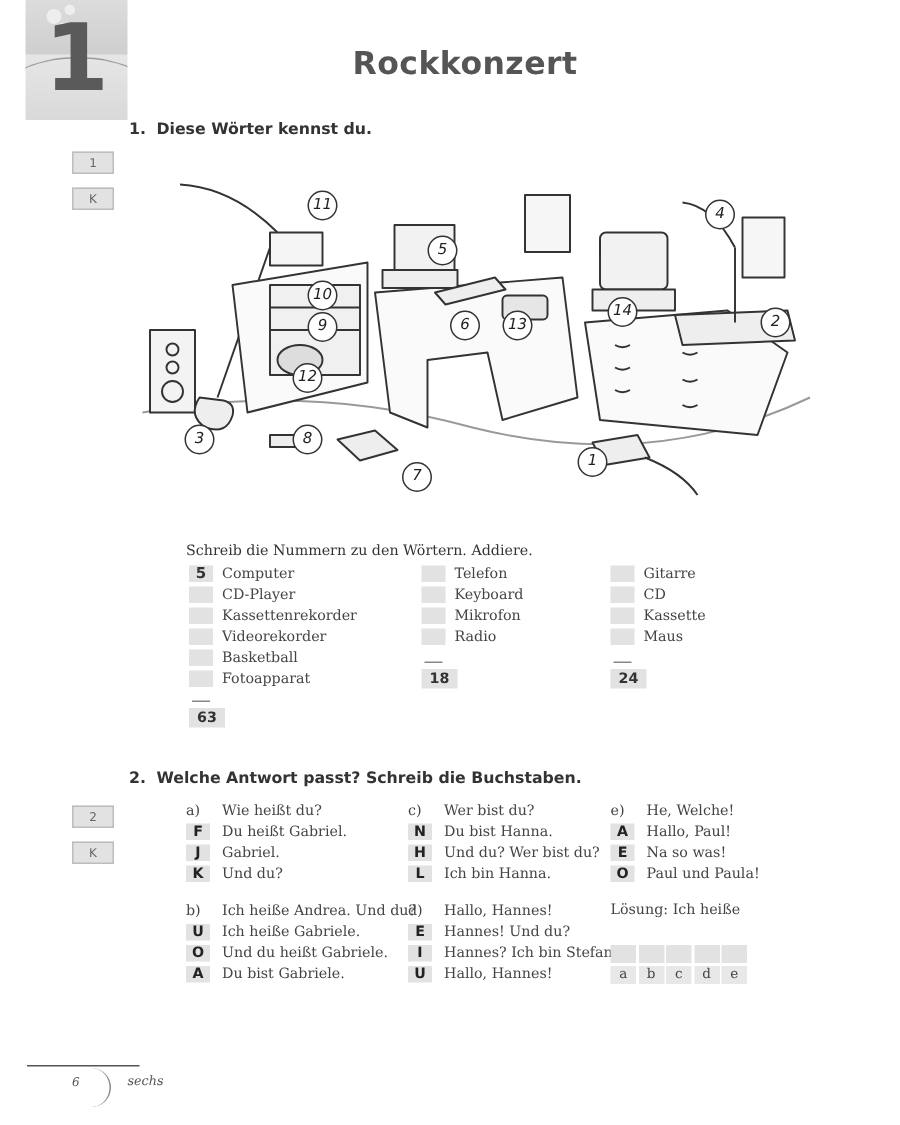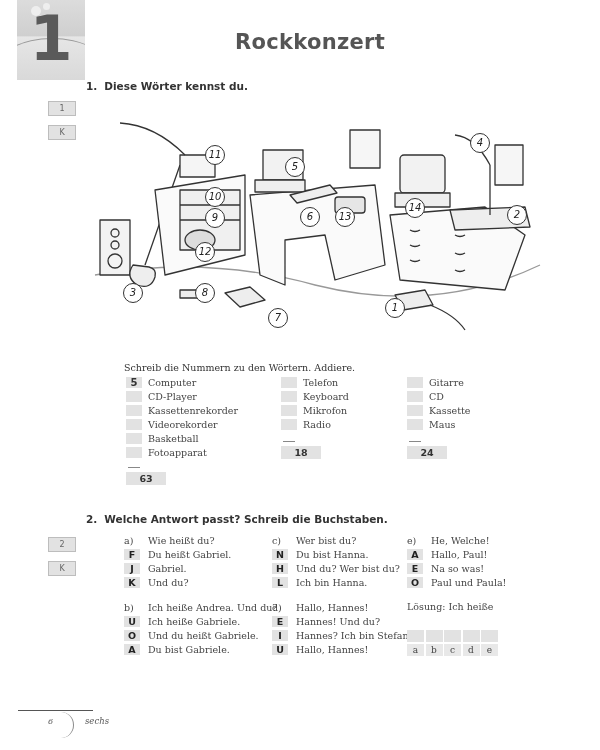--- a/index.html
+++ b/index.html
@@ -52,21 +52,21 @@
   .vocab-col { position: absolute; top: 375px; }
   .vocab-row { display: flex; align-items: center; height: 14px; margin-bottom: 0; }
   .vbox {
     width: 16px; height: 11px; background: #e2e2e2; margin-right: 6px;
     font-family: "DejaVu Sans", sans-serif; font-weight: bold; font-size: 10px; color: #333;
     text-align: center; line-height: 11px;
   }
   .vlabel { font-size: 9.5px; color: #444; white-space: nowrap; }
   .sum-line { width: 12px; height: 1px; background: #888; margin: 6px 0 4px 2px; }
   .sum-box {
-    width: 40px; height: 13px; background: #e2e2e2;
+    width: 24px; height: 13px; background: #e2e2e2;
     font-family: "DejaVu Sans", sans-serif; font-weight: bold; font-size: 9.5px; color: #333;
     text-align: center; line-height: 13px;
   }
 
   .q-block { position: absolute; }
   .q-head { display: flex; height: 14px; align-items: center; }
   .q-letter { width: 24px; font-size: 9.5px; color: #444; }
   .q-text { font-size: 9.5px; color: #444; white-space: nowrap; }
   .a-row { display: flex; height: 14px; align-items: center; }
   .a-box {
@@ -162,21 +162,21 @@
   <div class="callout" style="left:300px;top:183px;">1</div>
   <div class="callout" style="left:422px;top:90px;">2</div>
   <div class="callout" style="left:38px;top:168px;">3</div>
   <div class="callout" style="left:385px;top:18px;">4</div>
   <div class="callout" style="left:200px;top:42px;">5</div>
   <div class="callout" style="left:215px;top:92px;">6</div>
   <div class="callout" style="left:183px;top:193px;">7</div>
   <div class="callout" style="left:110px;top:168px;">8</div>
   <div class="callout" style="left:120px;top:93px;">9</div>
   <div class="callout" style="left:120px;top:72px;">10</div>
-  <div class="callout" style="left:120px;top:30px;">11</div>
+  <div class="callout" style="left:120px;top:12px;">11</div>
   <div class="callout" style="left:110px;top:127px;">12</div>
   <div class="callout" style="left:250px;top:92px;">13</div>
   <div class="callout" style="left:320px;top:83px;">14</div>
 </div>
 
 <div class="instr">Schreib die Nummern zu den Wörtern. Addiere.</div>
 
 <div class="vocab-col" style="left:126px;">
   <div class="vocab-row">
       <div class="vbox">5</div>

